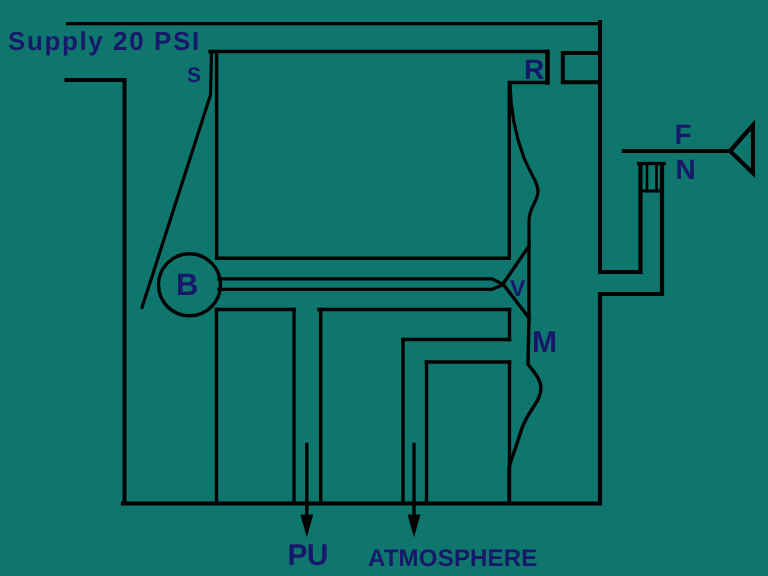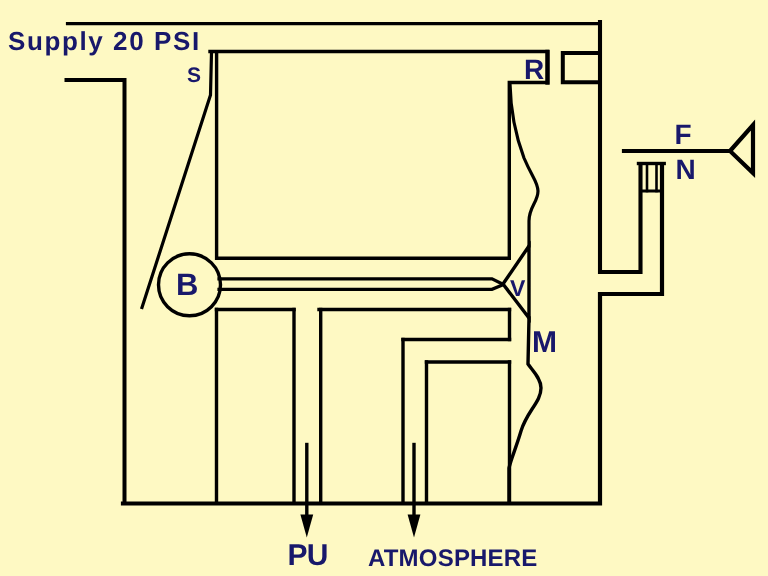--- a/index.html
+++ b/index.html
@@ -1,16 +1,16 @@
 <!DOCTYPE html>
 <html><head>
 <meta charset="utf-8">
 <style>
   html,body{margin:0;padding:0;background:#ffffff;}
-  .wrap{position:relative;width:768px;height:576px;background:#fef9c3;overflow:hidden;}
+  .wrap{position:relative;width:768px;height:576px;background:#0f766e;overflow:hidden;}
   svg{position:absolute;left:0;top:0;}
   text{font-family:"Liberation Sans",sans-serif;font-weight:bold;fill:#18186b;text-rendering:geometricPrecision;-webkit-font-smoothing:antialiased;}
 </style>
 </head>
 <body>
 <div class="wrap">
 <svg width="768" height="576" viewBox="0 0 768 576">
   <g fill="none" stroke="#000000" stroke-width="3.6" stroke-linecap="square" stroke-linejoin="miter">
 
     <path d="M67.5,23.7 H599.3" stroke-width="3.2"></path>

